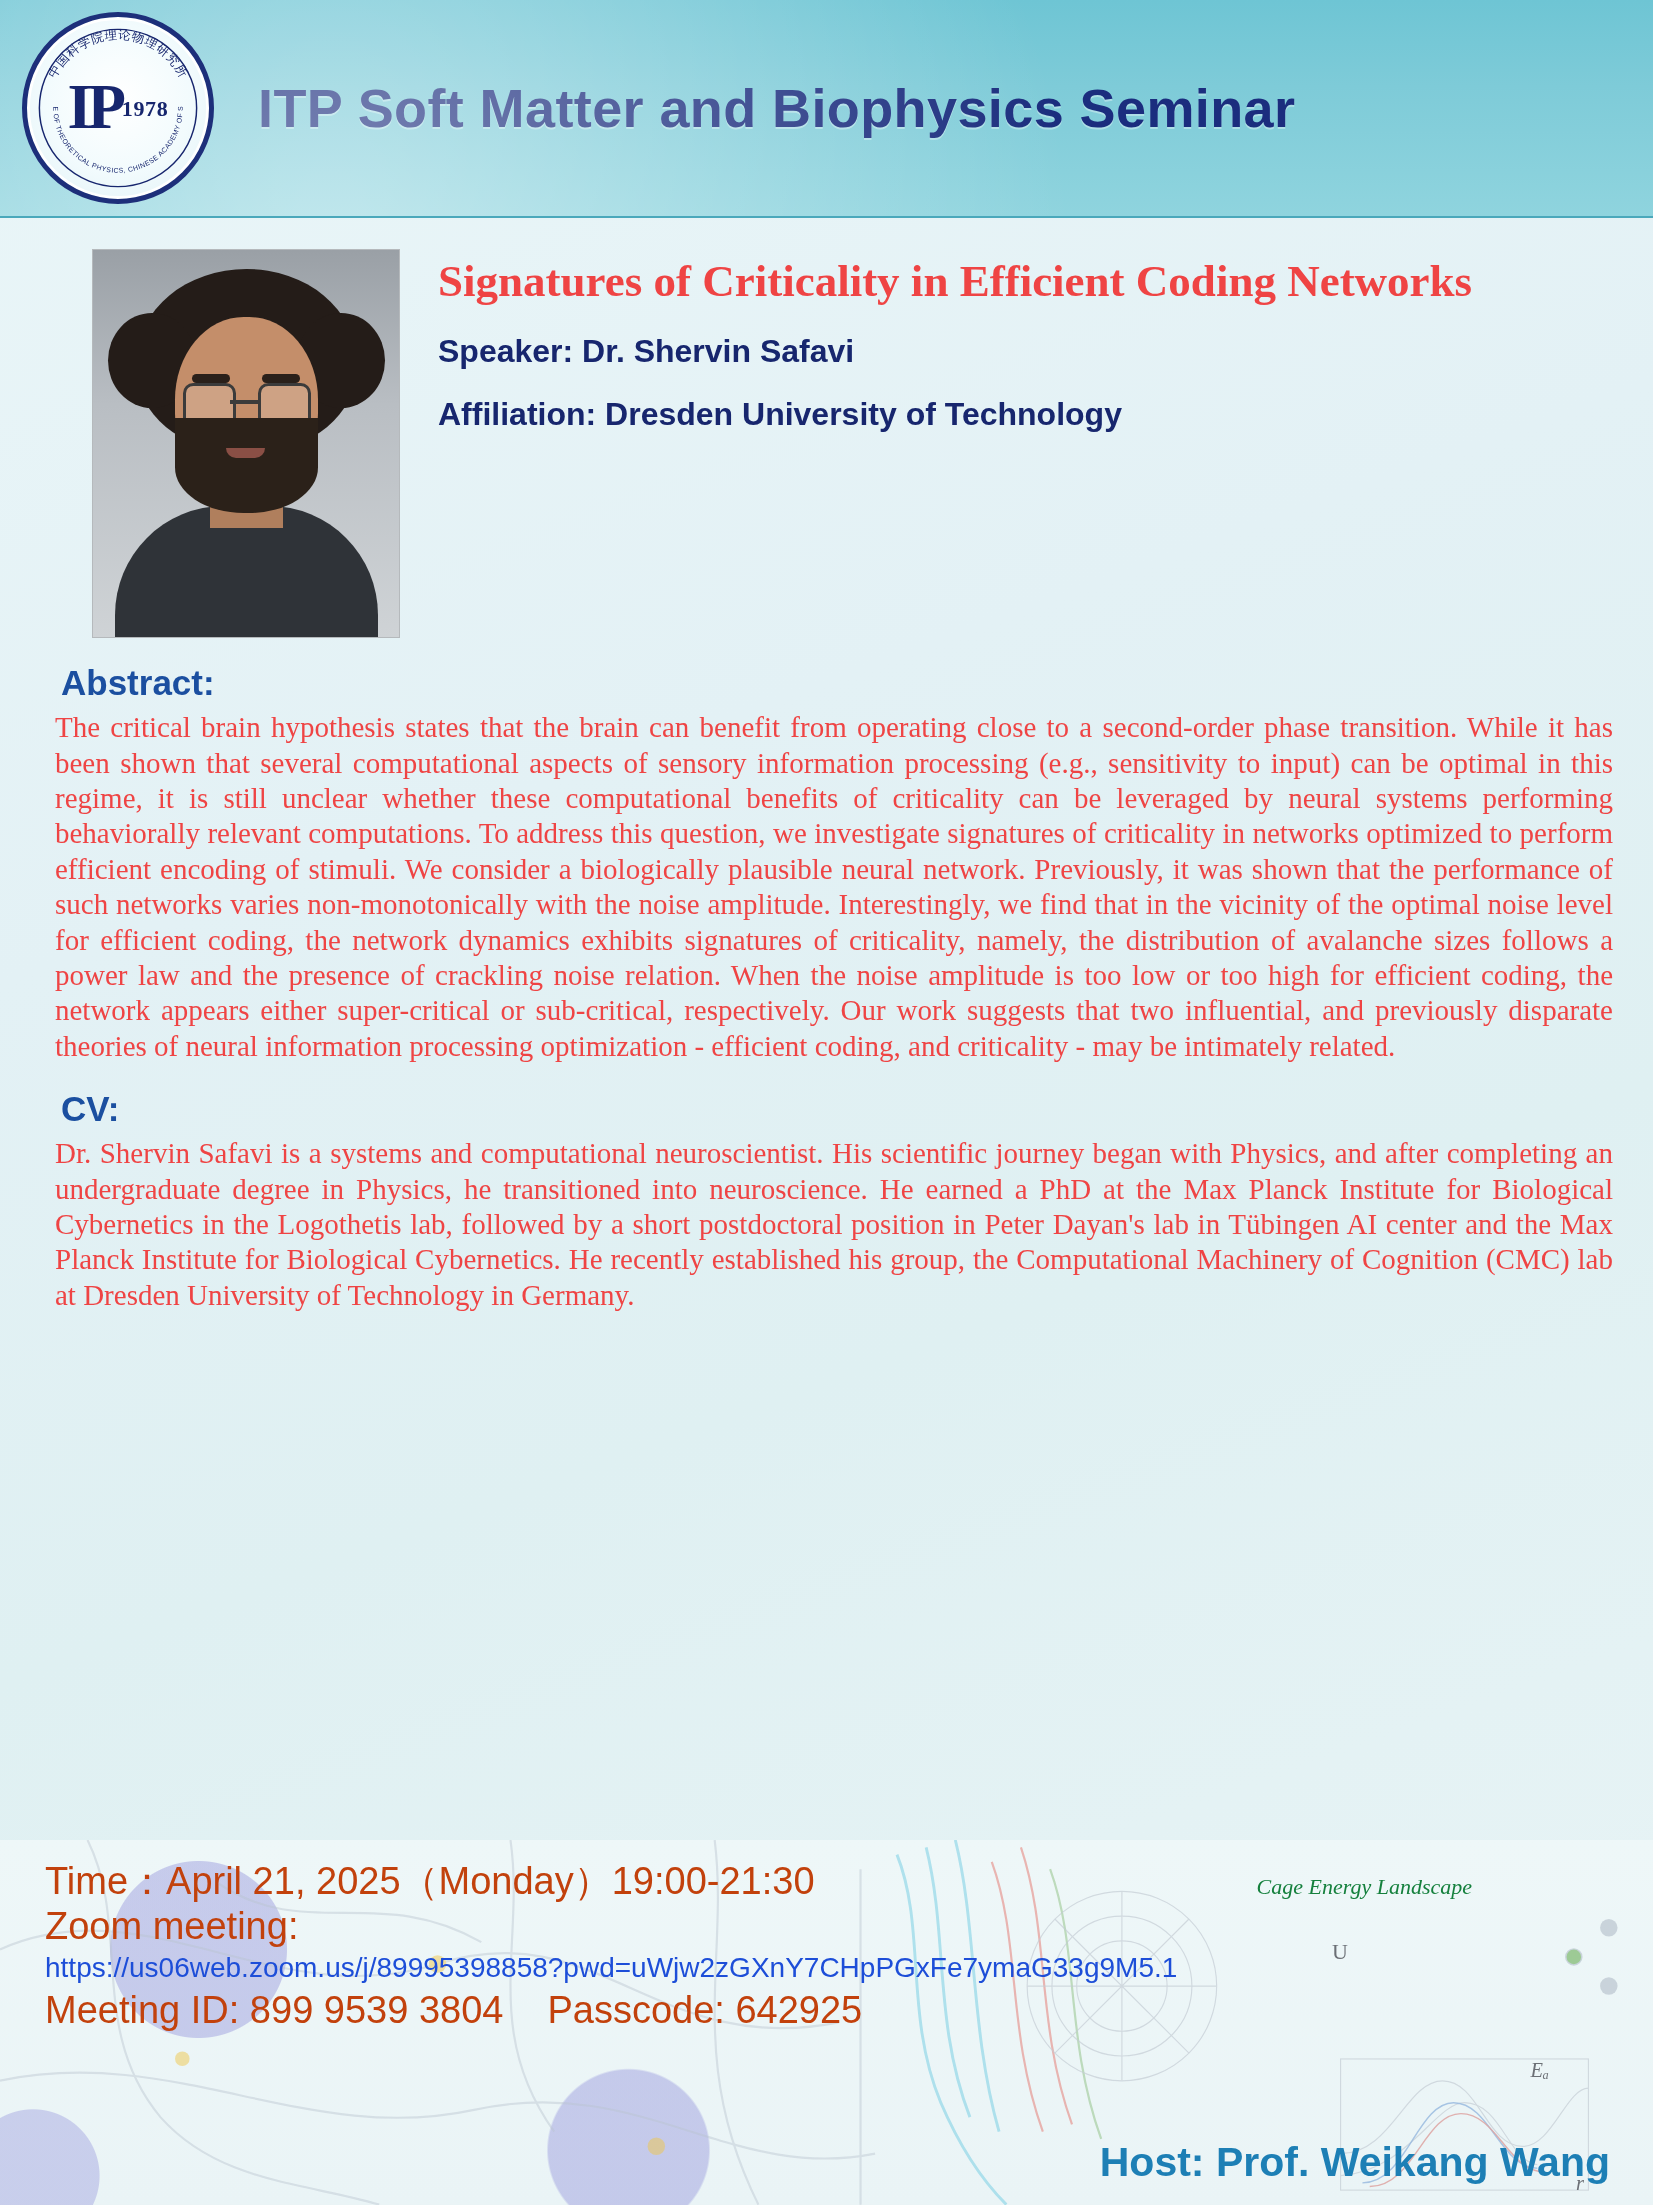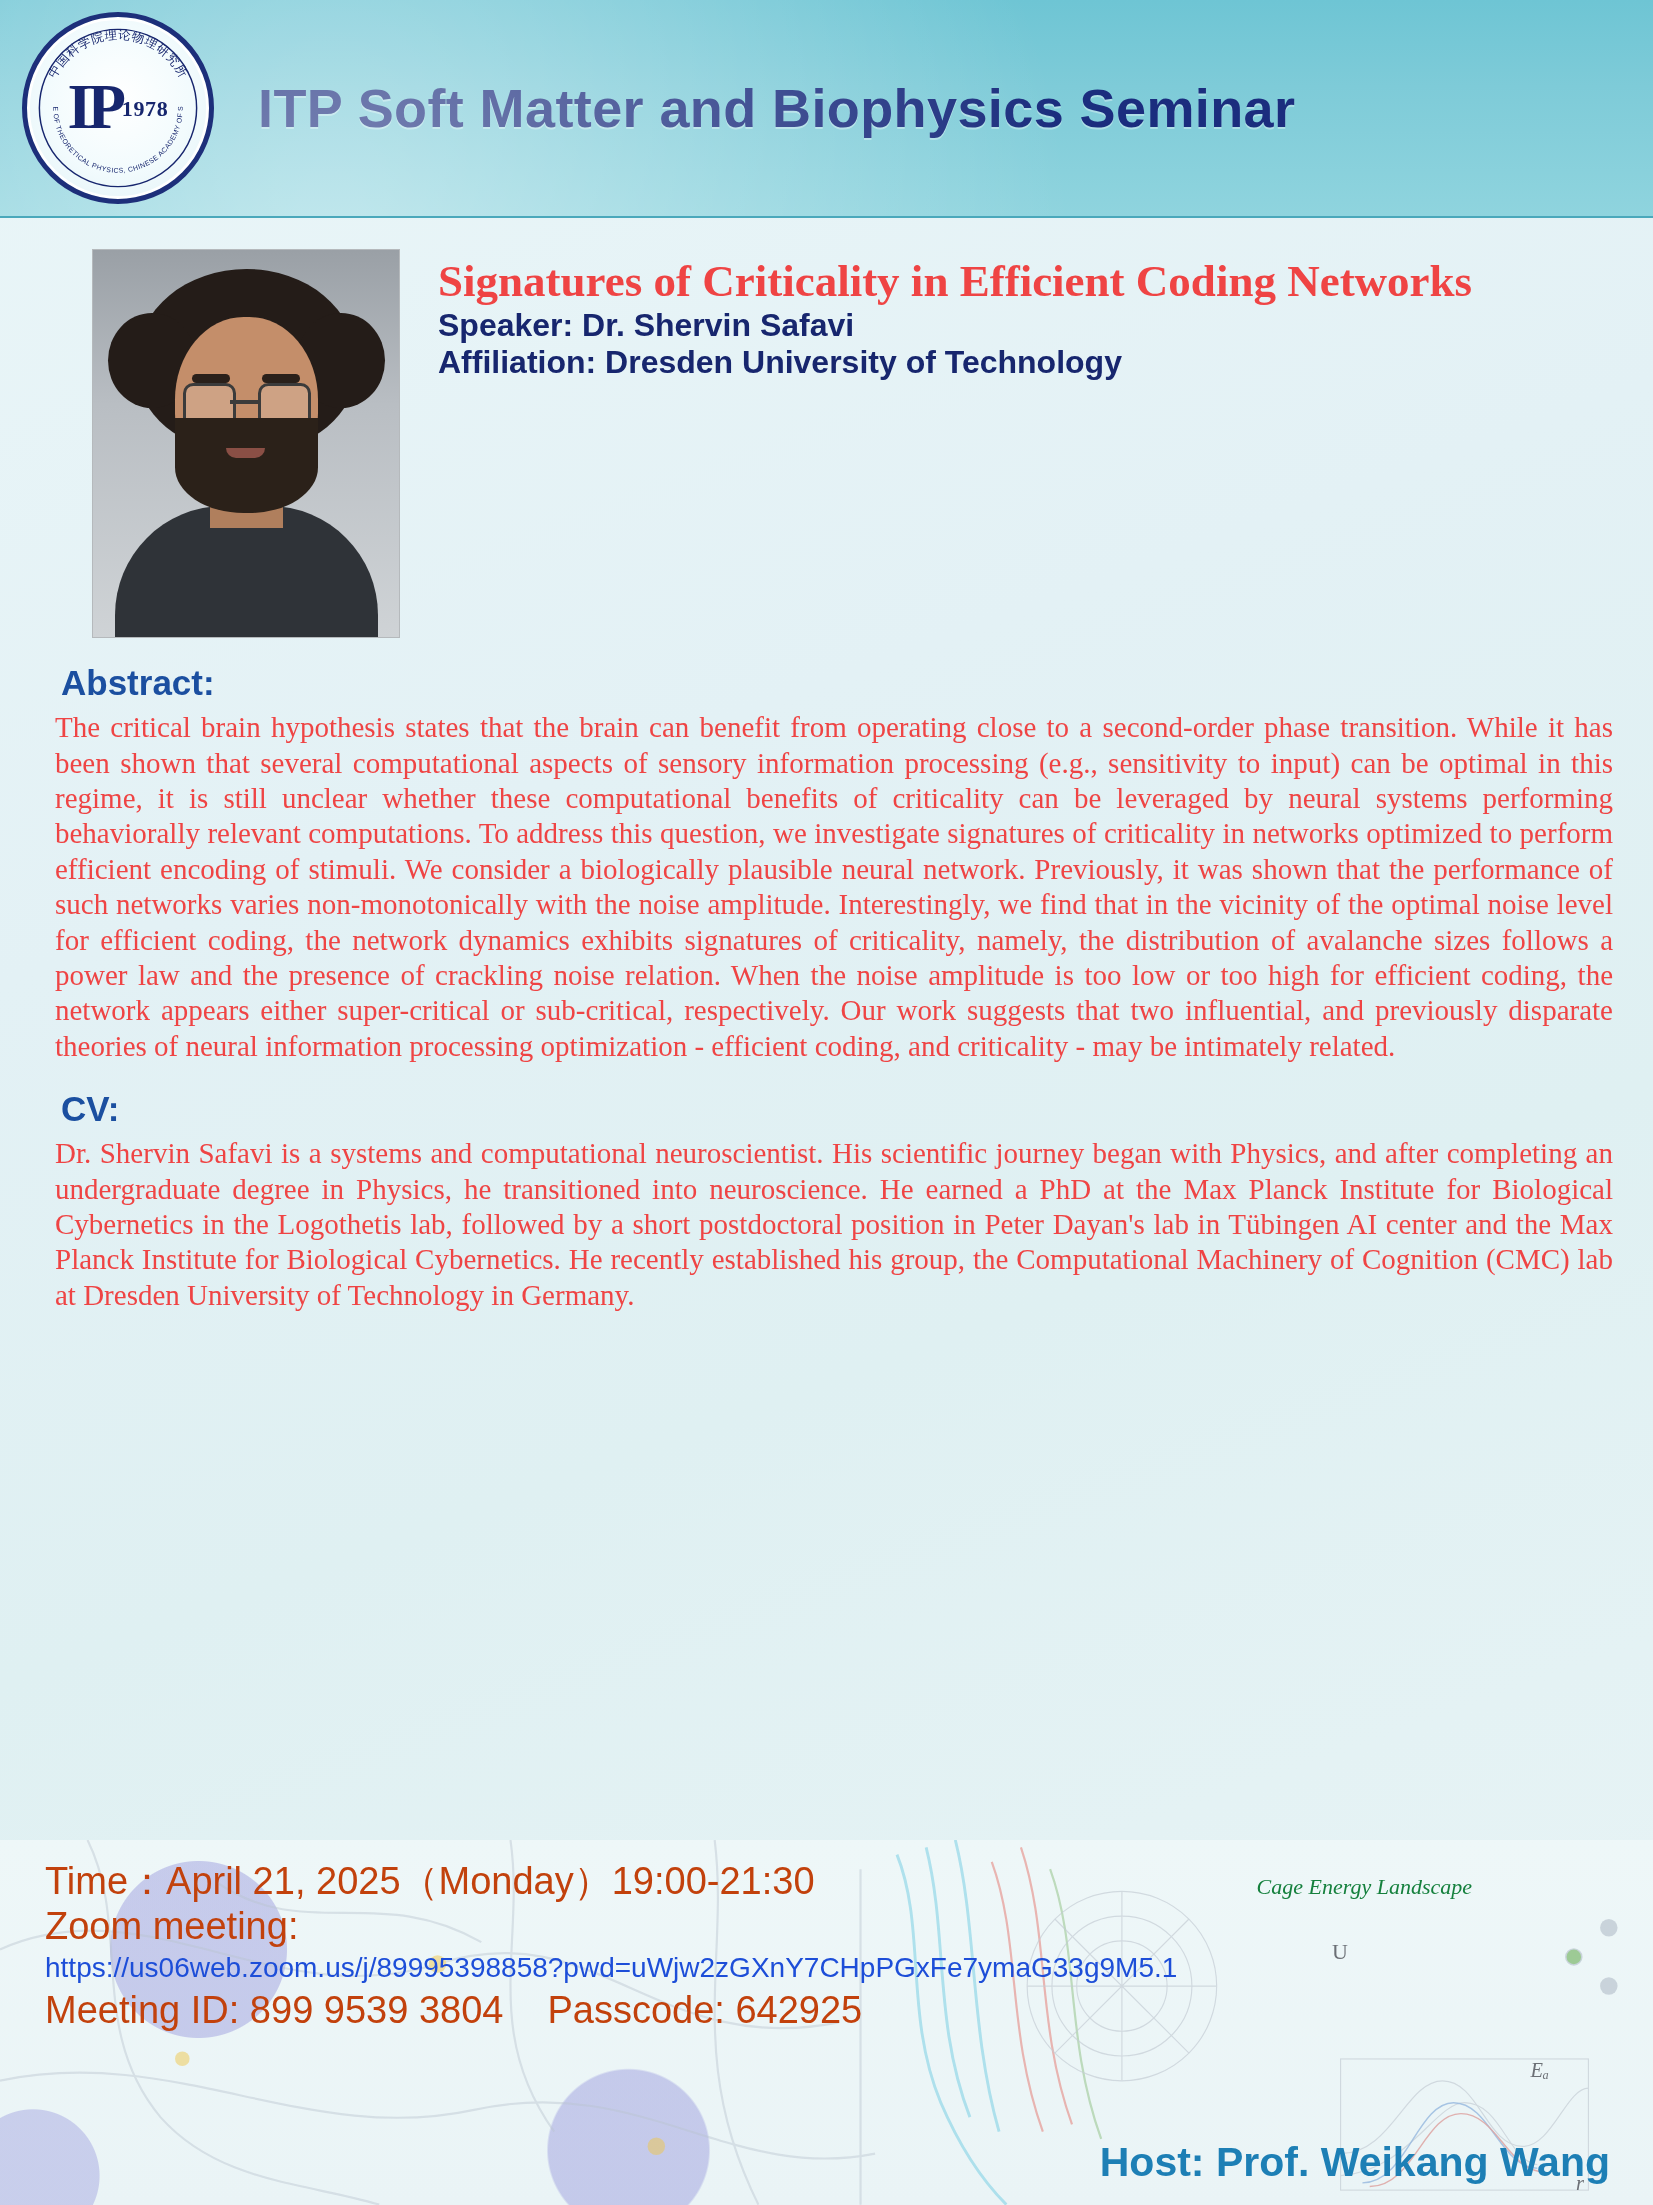--- a/index.html
+++ b/index.html
@@ -182,20 +182,21 @@
     font-size: 45px;
     line-height: 1.12;
     color: #ef4444;
     max-width: 1138px;
   }
   .speaker, .affiliation {
     font-family: "Liberation Sans", sans-serif;
     font-weight: bold;
     font-size: 32px;
     color: #17266e;
+    margin-top: 26px;
   }
 
   
   .section-head {
     font-family: "Liberation Sans", sans-serif;
     font-weight: bold;
     font-size: 35px;
     color: #1b4fa0;
     margin: 25px 0 7.3px 61px;
   }

